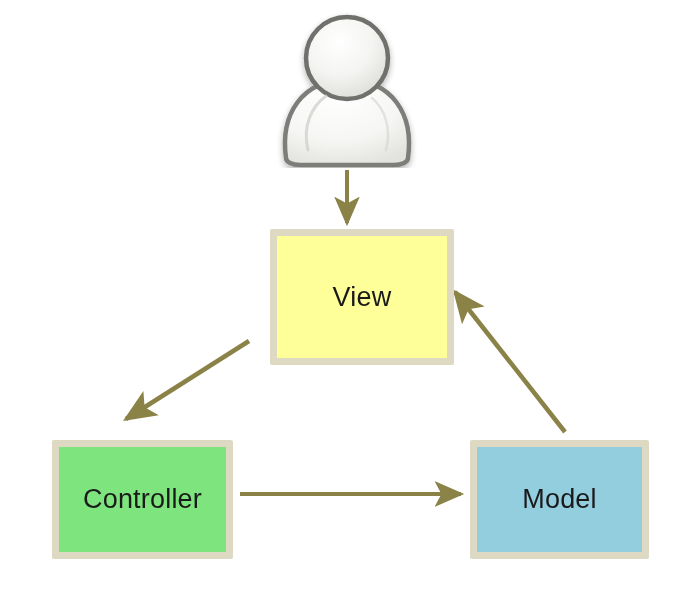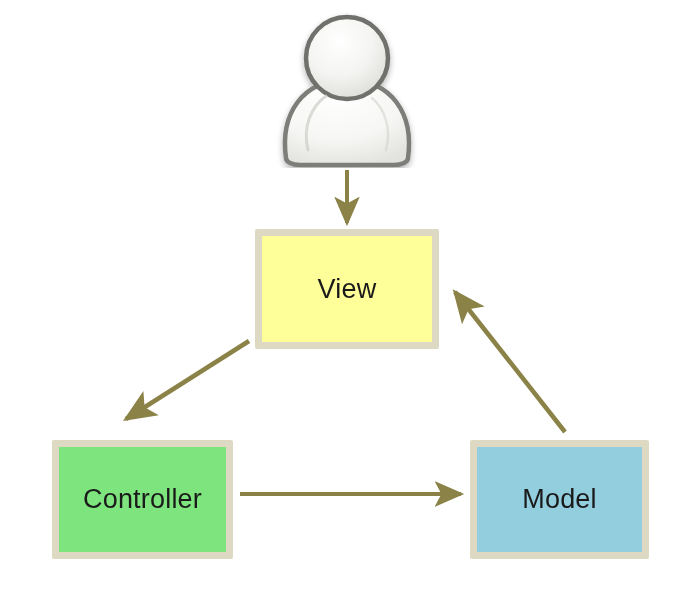--- a/index.html
+++ b/index.html
@@ -38,24 +38,24 @@
   }
   .node-label {
     font-family: "Liberation Sans", sans-serif;
     font-size: 27px;
     line-height: 1;
     color: #1a1a1a;
     letter-spacing: 0.2px;
     white-space: nowrap;
   }
   #node-view {
-    left: 255px;
+    left: 270px;
     top: 229px;
     width: 184px;
-    height: 120px;
+    height: 136px;
   }
   #node-controller {
     left: 52px;
     top: 440px;
     width: 181px;
     height: 119px;
   }
   #node-model {
     left: 470px;
     top: 440px;

